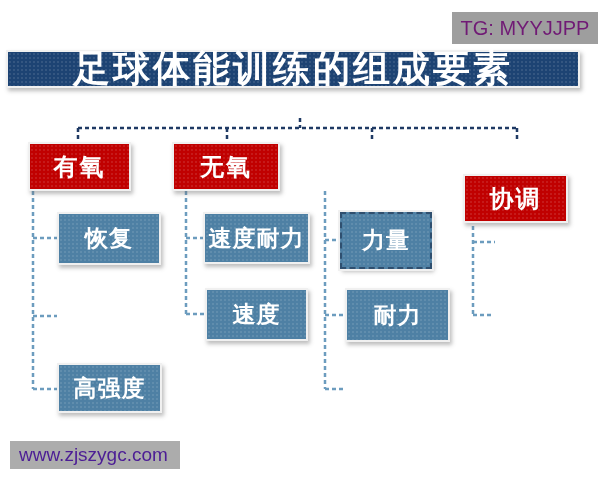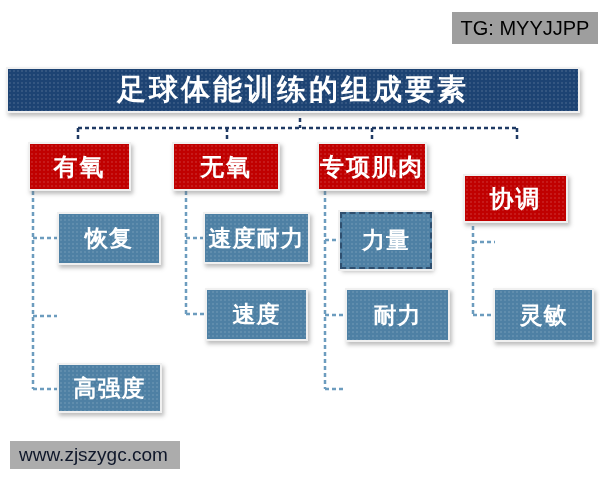--- a/index.html
+++ b/index.html
@@ -14,23 +14,23 @@
     position:absolute;
     display:flex;align-items:center;justify-content:center;
     color:#fff;font-weight:bold;text-align:center;
     border:2px solid #f0f0f0;
     box-shadow:2px 3px 4px rgba(110,110,110,.45);
     box-sizing:border-box;
     background-image:radial-gradient(rgba(255,255,255,.10) 1px, transparent 1px);
     background-size:4px 4px;
   }
   .title-box{
-    left:6px;top:67px;width:574px;height:46px;
+    left:6px;top:50px;width:574px;height:38px;
     background-color:#1d4373;
-    font-size:29px;letter-spacing:3px;
+    font-size:37px;letter-spacing:3px;
   }
   .branch{
     background-color:#c00000;
     top:142px;height:49px;font-size:24px;letter-spacing:2px;
   }
   .child{
     background-color:#4e80a4;
     font-size:23px;letter-spacing:1px;
   }
   .selected{
@@ -49,27 +49,27 @@
   .c10{left:203px;top:212px;width:107px;height:52px;}
   .c11{left:205px;top:288px;width:103px;height:53px;}
   .c20{left:340px;top:212px;width:92px;height:57px;}
   .c21{left:345px;top:288px;width:105px;height:54px;}
   .c22{left:343px;top:363px;width:107px;height:52px;}
   .c30{left:495px;top:216px;width:99px; height:53px;}
   .c31{left:493px;top:288px;width:101px;height:54px;}
   .connectors{position:absolute;left:0;top:0;pointer-events:none;}
   .wm-top{
     position:absolute;left:452px;top:12px;width:146px;height:32px;
-    background:#9e9e9e;color:#000000;
+    background:#9e9e9e;color:#701a75;
     font-family:"Liberation Sans","DejaVu Sans",sans-serif;
     font-size:20px;display:flex;align-items:center;justify-content:center;
   }
   .wm-bottom{
     position:absolute;left:10px;top:441px;width:170px;height:28px;
-    background:#acacac;color:#0f172a;
+    background:#acacac;color:#4c1d95;
     font-family:"Liberation Sans","DejaVu Sans",sans-serif;
     font-size:19px;display:flex;align-items:center;padding-left:9px;
     box-sizing:border-box;
   }
 </style>
 </head>
 <body>
 
 <div id="stage">
 
@@ -104,29 +104,27 @@
       <path d="M325,389 L343,389"></path>
 
       <path d="M473,191 L473,315"></path>
       <path d="M473,242 L495,242"></path>
       <path d="M473,315 L493,315"></path>
     </g>
   </svg>
 
   <div class="box branch b0">有氧</div>
   <div class="box branch b1">无氧</div>
-  <div class="box branch b2">专项肌肉</div>
   <div class="box branch b3">协调</div>
 
   <div class="box child c00">恢复</div>
   <div class="box child c02">高强度</div>
 
   <div class="box child c10">速度耐力</div>
   <div class="box child c11">速度</div>
 
   <div class="box child c20 selected">力量</div>
   <div class="box child c21">耐力</div>
 
-  <div class="box child c31">灵敏</div>
 
   <div class="wm-bottom">www.zjszygc.com</div>
 
 </div>
 
 </body></html>

